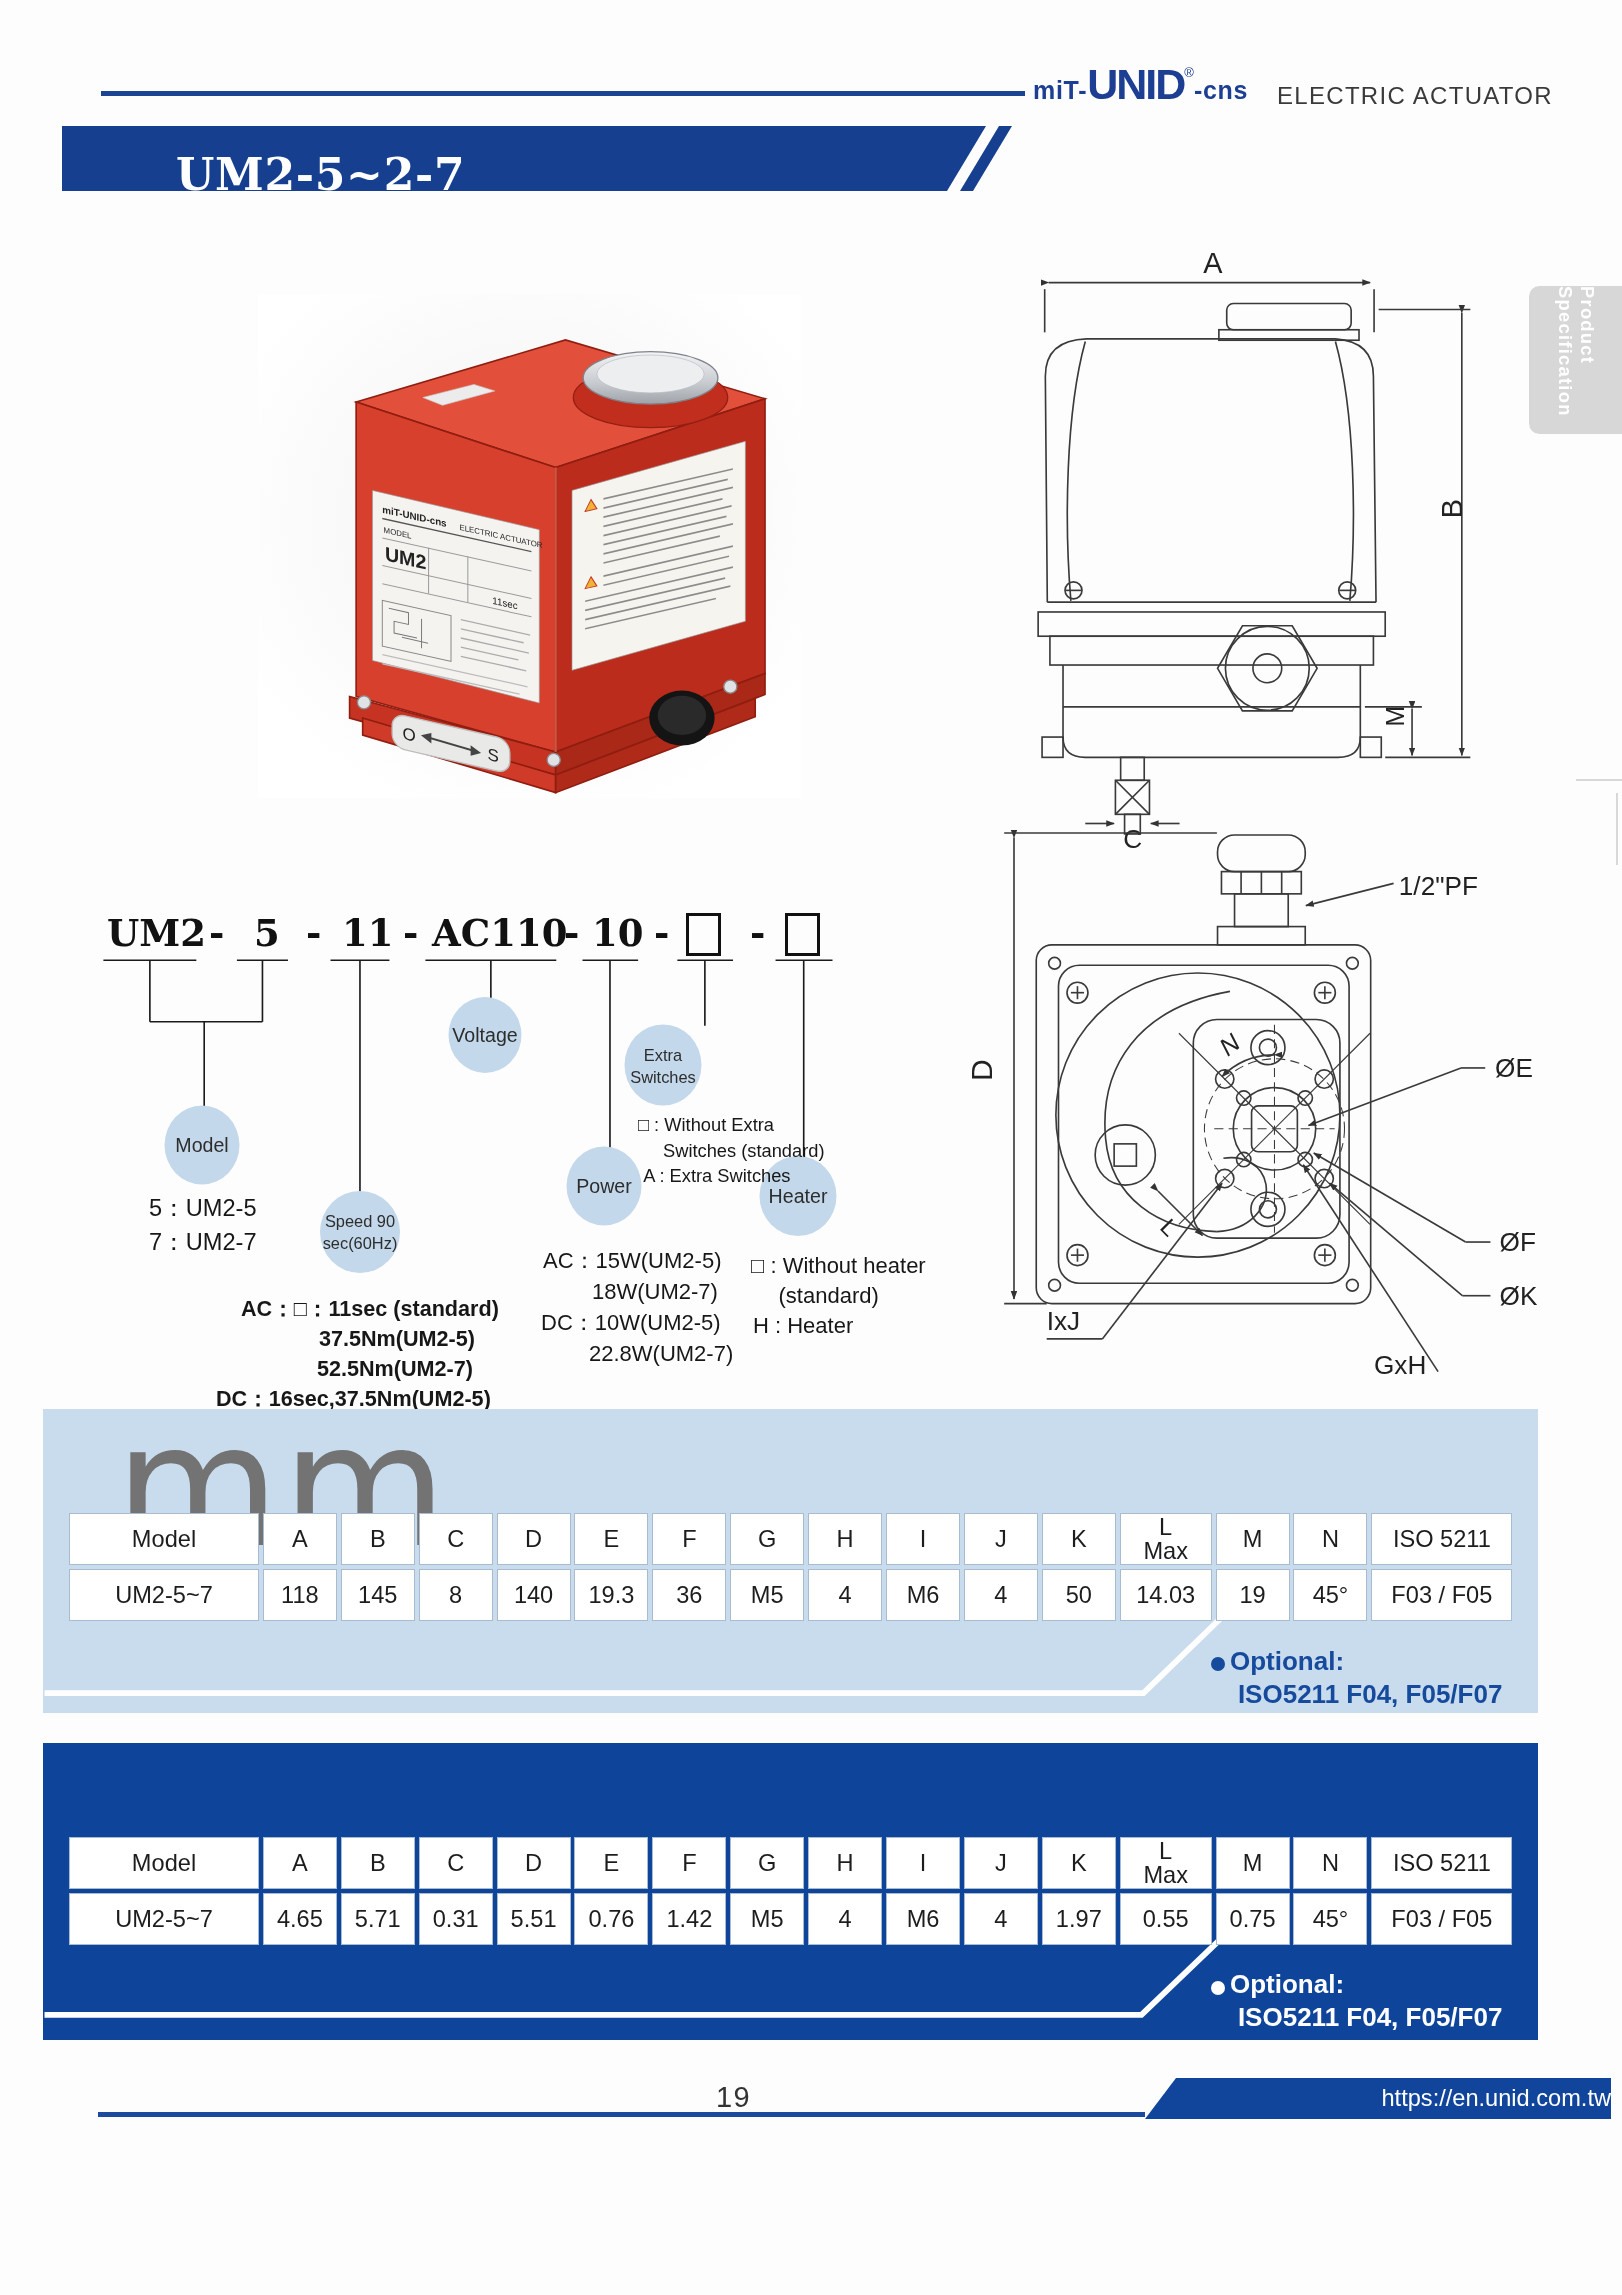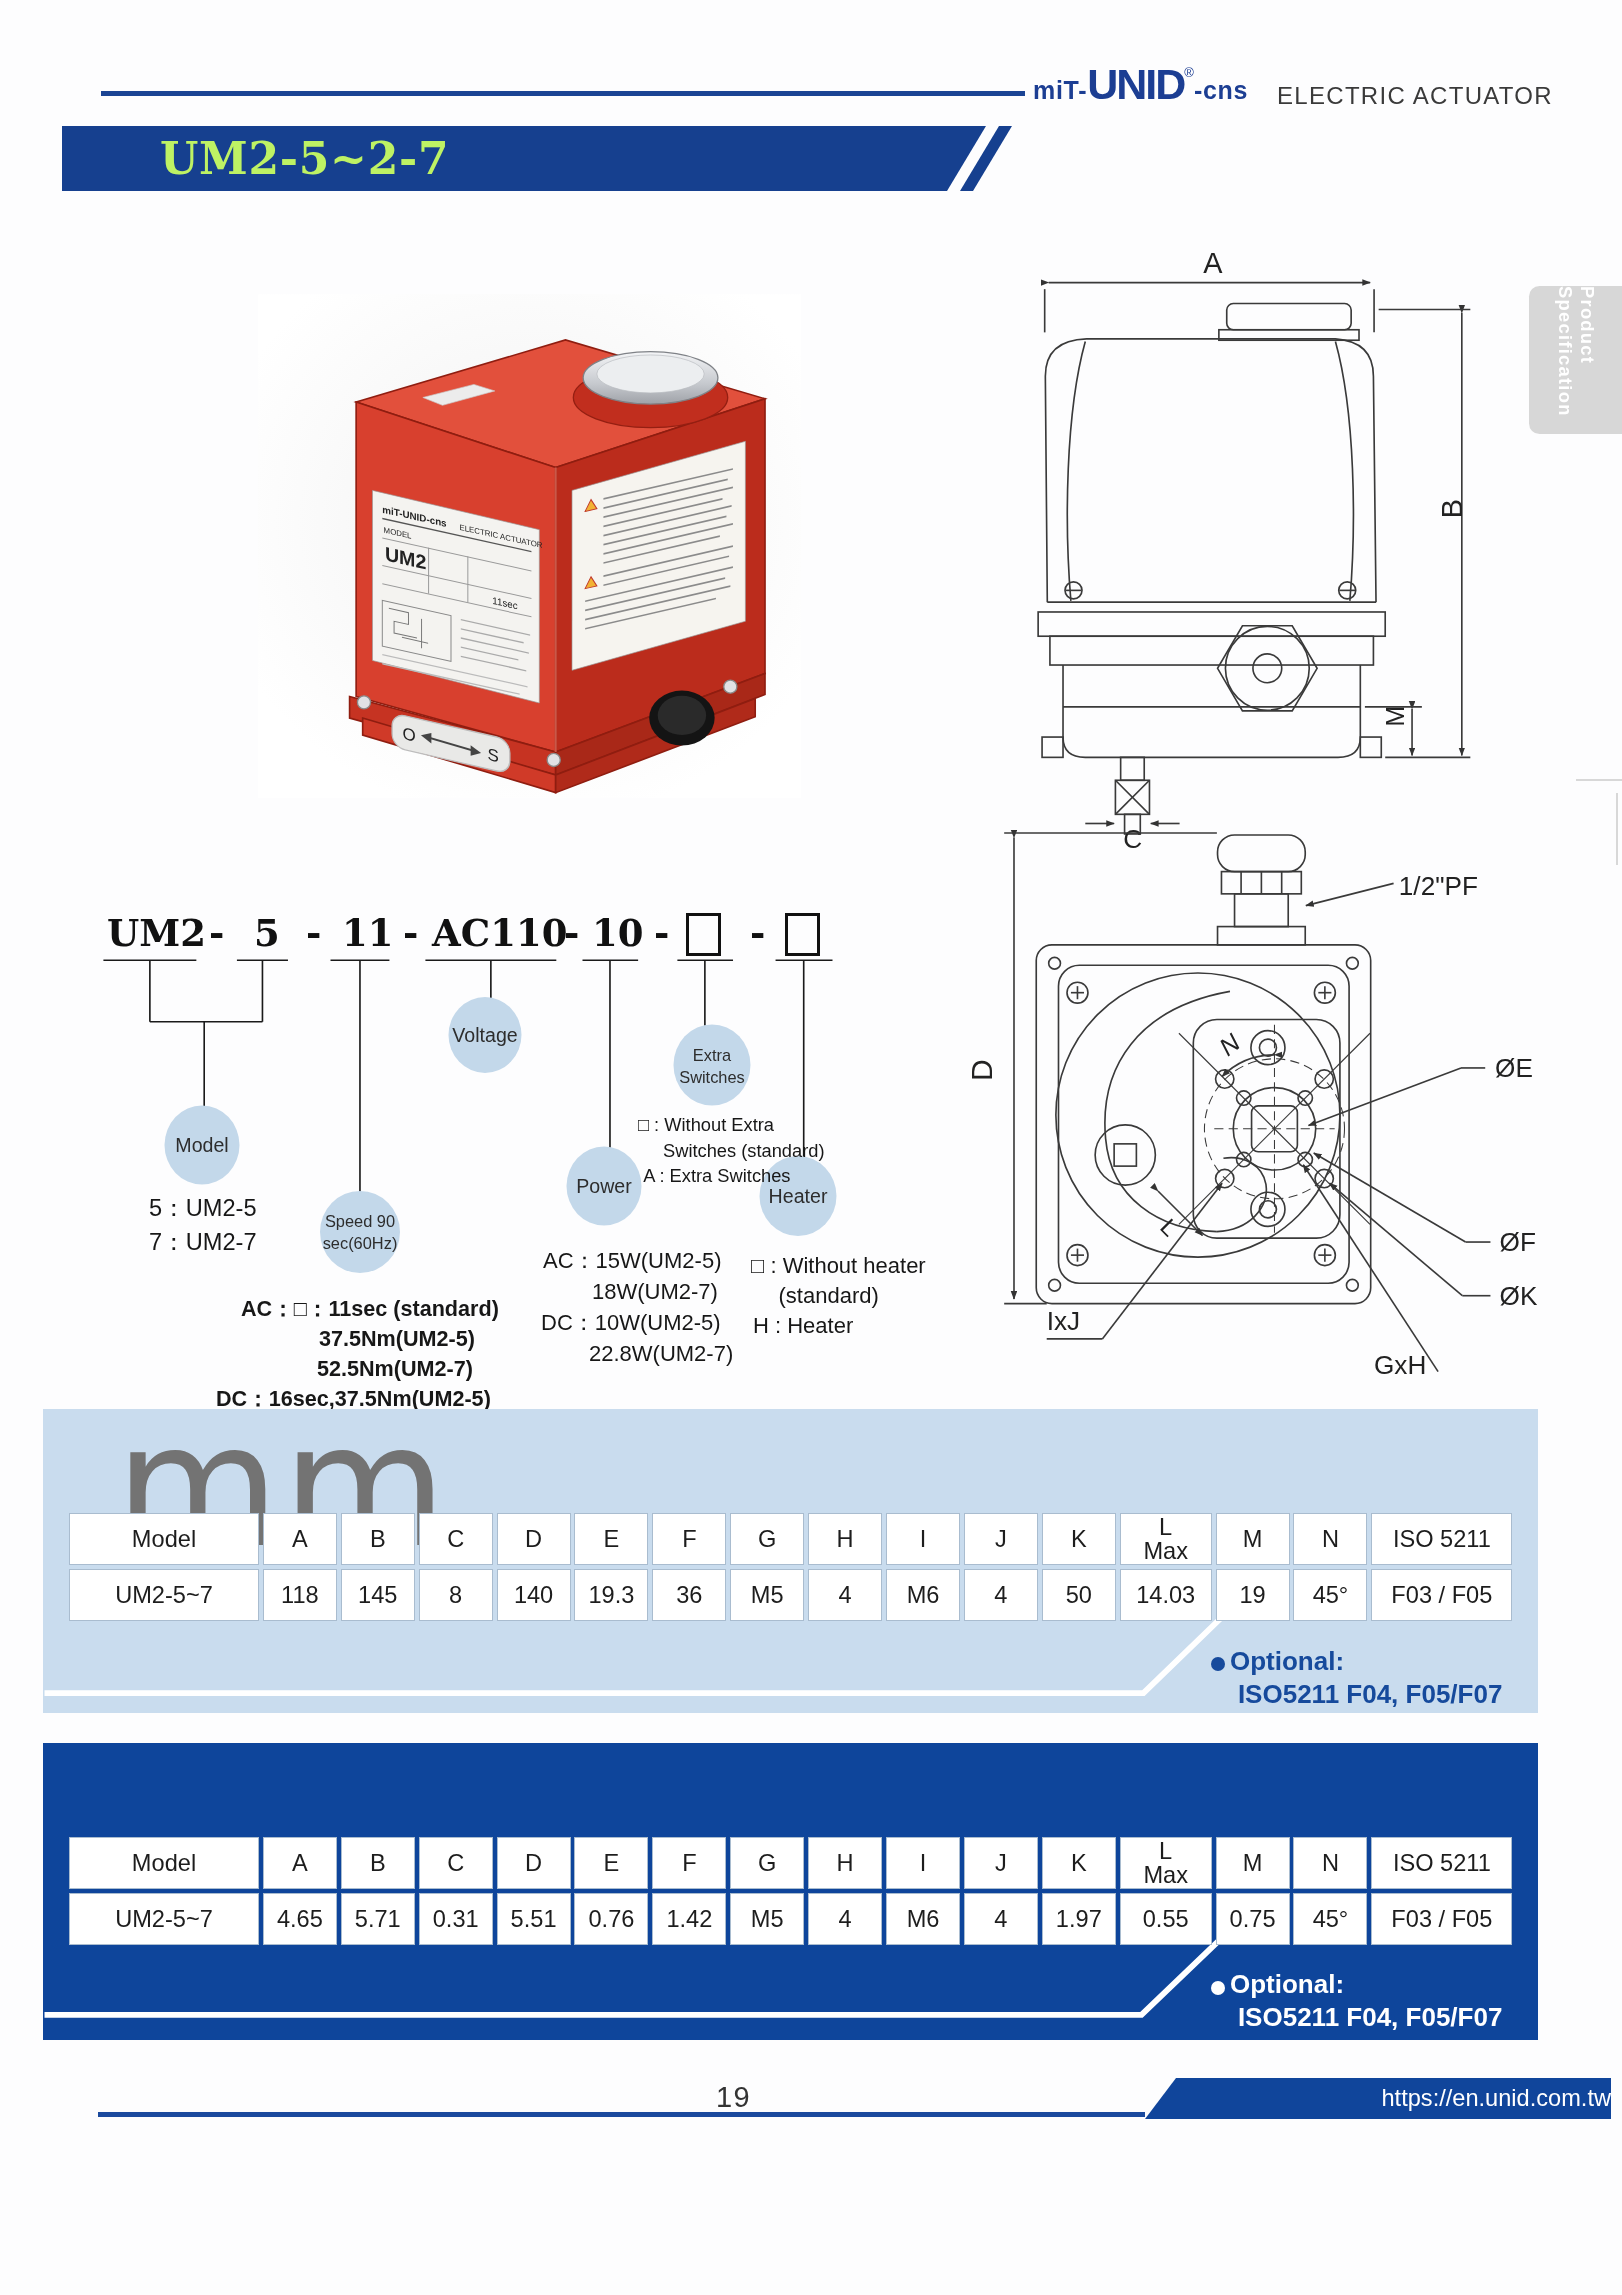--- a/index.html
+++ b/index.html
@@ -12,22 +12,22 @@
   .logo .lp{font-size:25px;font-weight:bold;letter-spacing:0.7px;}
   .logo .lm{font-size:43px;font-weight:bold;letter-spacing:-2px;font-family:"Liberation Sans",sans-serif;}
   .logo .lr{font-size:13px;position:relative;top:-22px;}
   .logo .ls{font-size:25px;font-weight:bold;letter-spacing:0.7px;}
   .tagline{position:absolute;left:1277px;top:82px;font-size:24px;color:#3a3a3a;letter-spacing:1.3px;}
   
   .banner{position:absolute;left:62px;top:126px;width:950px;height:65px;background:#16408f;
           clip-path:polygon(0 0,924px 0,885px 100%,0 100%);}
   .banner-sliver{position:absolute;left:62px;top:126px;width:950px;height:65px;background:#16408f;
           clip-path:polygon(937px 0,950px 0,911px 100%,898px 100%);}
-  .banner h1{margin:0;padding-left:98px;line-height:65px;font-family:"DejaVu Serif",serif;
-             font-size:44px;font-weight:bold;color:#bef264;letter-spacing:0.7px;}
+  .banner h1{margin:16px;padding-left:98px;line-height:65px;font-family:"DejaVu Serif",serif;
+             font-size:44px;font-weight:bold;color:#ffffff;letter-spacing:0.7px;}
   
   .side-tab{position:absolute;left:1529px;top:286px;width:93px;height:148px;background:#d7d7d7;
             border-radius:10.5px 0 0 10.5px;display:flex;align-items:center;justify-content:center;}
   .side-tab span{writing-mode:vertical-rl;font-size:18.3px;font-weight:bold;color:#ffffff;letter-spacing:1.3px;}
   .deco{position:absolute;background:#d8d8d8;}
   
   .seg{position:absolute;top:911px;font-family:"DejaVu Serif",serif;font-weight:bold;font-size:37px;color:#111;}
   .codebox{position:absolute;top:913px;width:29px;height:37px;border:3.3px solid #111;}
   .bubble{position:absolute;transform:translate(-50%,-50%);background:#c3d8ea;border-radius:50%;
           display:flex;flex-direction:column;align-items:center;justify-content:center;
@@ -280,21 +280,21 @@
   <div class="bubble" style="left:360px;top:1232px;width:80px;height:82px">
     <span class="b2">Speed 90</span>
     <span class="b2">sec(60Hz)</span>
   </div>
   <div class="bubble" style="left:485px;top:1035px;width:73px;height:76px">
     <span class="b1">Voltage</span>
   </div>
   <div class="bubble" style="left:604px;top:1186px;width:75px;height:79px">
     <span class="b1">Power</span>
   </div>
-  <div class="bubble" style="left:712px;top:1065px;width:77px;height:81px">
+  <div class="bubble" style="left:663px;top:1065px;width:77px;height:81px">
     <span class="b2">Extra</span>
     <span class="b2">Switches</span>
   </div>
   <div class="bubble" style="left:798px;top:1196px;width:77px;height:80px">
     <span class="b1">Heater</span>
   </div>
 
   <div class="tblock" style="left:149px;top:1191px;font-size:23.6px;line-height:34px">
     <div>5：UM2-5</div>
     <div>7：UM2-7</div>

